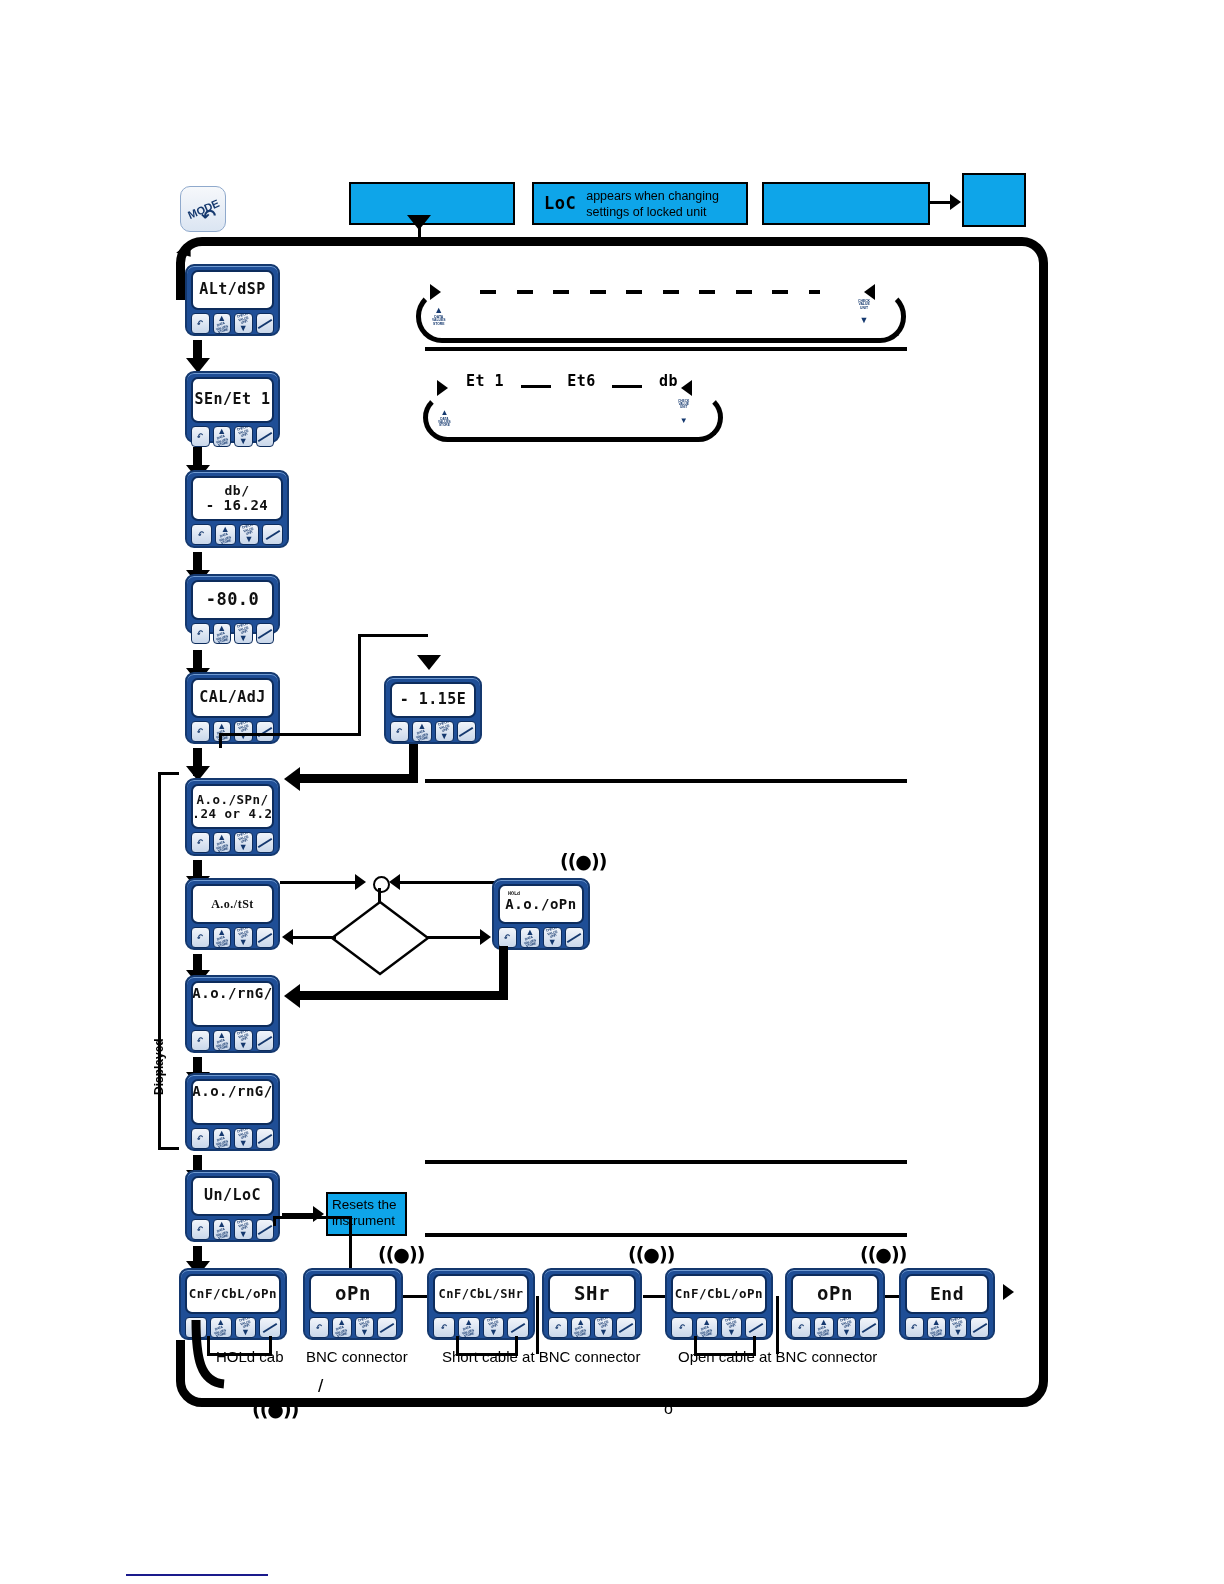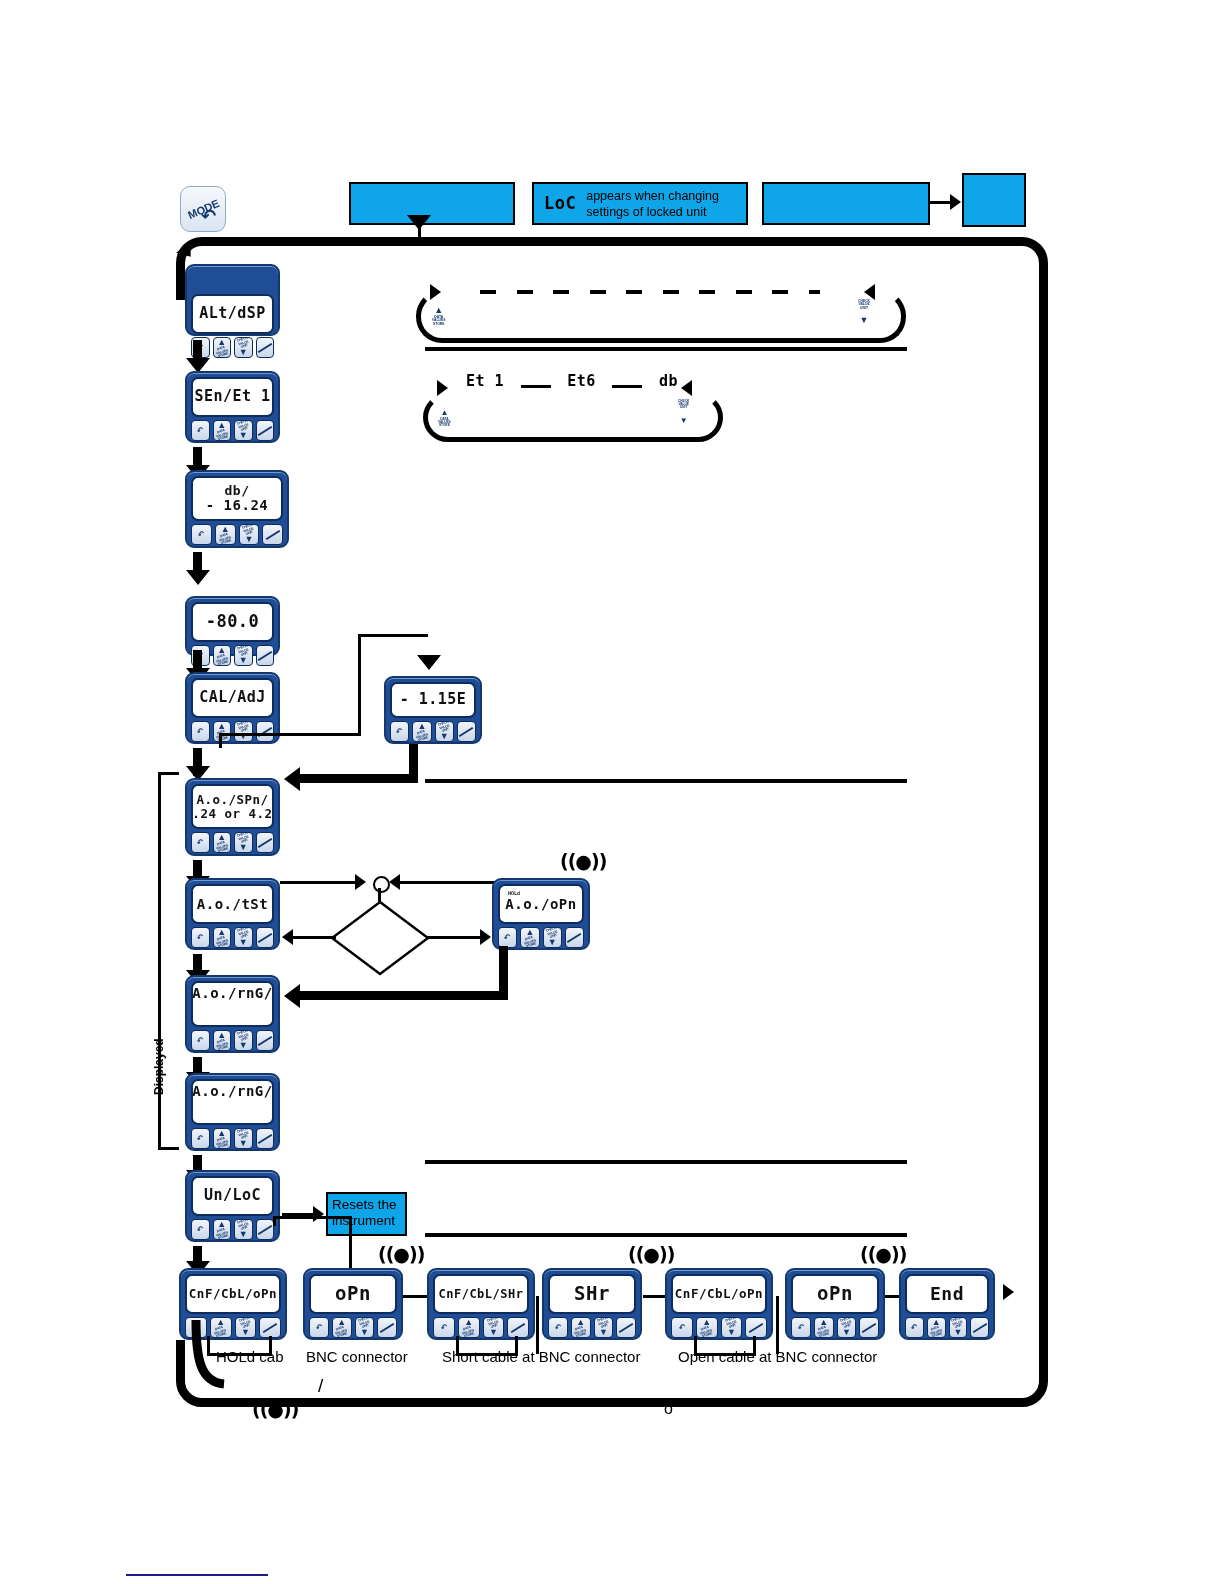--- a/index.html
+++ b/index.html
@@ -112,21 +112,21 @@
 
 <div class="loopframe" style="left:176px;top:237px;width:854px;height:1152px;"></div>
 
 <div class="abs" style="left:172px;top:300px;width:14px;height:1040px;background:#fff;"></div>
 
 <div class="arrowdown sm" style="left:178px;top:246px;transform:rotate(-38deg);"></div>
 
 <div class="arrowright sm" style="left:1003px;top:1284px;"></div>
 
 <div class="module" style="left:185px;top:264px;width:95px;height:72px;">
-  <div class="screen" style="height:40px;margin-top:24px;">
+  <div class="screen" style="height:40px;">
     <div class="lcdtxt" style="font-size:15px;">ALt/dSP</div>
   </div>
   <div class="btnrow">
     <div class="kbtn">
         <span class="mode-g">↶</span>
       </div>
     <div class="kbtn">
         <span class="kstack">
           <span class="arw">▲</span>
           <span class="lbl">DATA<br>VALUES<br>STORE</span>
@@ -140,21 +140,21 @@
       </div>
     <div class="kbtn">
         <span class="slash"></span>
       </div>
   </div>
 </div>
 <div class="vline" style="left:193px;top:340px;height:24px;"></div>
 <div class="arrowdown" style="left:186px;top:358px;"></div>
 
 <div class="module" style="left:185px;top:371px;width:95px;height:72px;">
-  <div class="screen" style="height:40px;">
+  <div class="screen" style="height:46px;">
     <div class="lcdtxt" style="font-size:15px;">SEn/Et 1</div>
   </div>
   <div class="btnrow">
     <div class="kbtn">
         <span class="mode-g">↶</span>
       </div>
     <div class="kbtn">
         <span class="kstack">
           <span class="arw">▲</span>
           <span class="lbl">DATA<br>VALUES<br>STORE</span>
@@ -196,21 +196,21 @@
         </span>
       </div>
     <div class="kbtn">
         <span class="slash"></span>
       </div>
   </div>
 </div>
 <div class="vline" style="left:193px;top:552px;height:24px;"></div>
 <div class="arrowdown" style="left:186px;top:570px;"></div>
 
-<div class="module" style="left:185px;top:596px;width:95px;height:60px;">
+<div class="module" style="left:185px;top:574px;width:95px;height:60px;">
   <div class="screen" style="height:40px;">
     <div class="lcdtxt" style="font-size:17px;">-80.0</div>
   </div>
   <div class="btnrow">
     <div class="kbtn">
         <span class="mode-g">↶</span>
       </div>
     <div class="kbtn">
         <span class="kstack">
           <span class="arw">▲</span>
@@ -319,21 +319,21 @@
     <div class="kbtn">
         <span class="slash"></span>
       </div>
   </div>
 </div>
 <div class="vline" style="left:193px;top:860px;height:22px;"></div>
 <div class="arrowdown" style="left:186px;top:876px;"></div>
 
 <div class="module" style="left:185px;top:878px;width:95px;height:72px;">
   <div class="screen" style="height:40px;">
-    <div class="lcdtxt" style="font-size:14px;">A.o./tSt</div>
+    <div class="lcdtxt" style="font-size:12px;font-family:Liberation Serif, serif;">A.o./tSt</div>
   </div>
   <div class="btnrow">
     <div class="kbtn">
         <span class="mode-g">↶</span>
       </div>
     <div class="kbtn">
         <span class="kstack">
           <span class="arw">▲</span>
           <span class="lbl">DATA<br>VALUES<br>STORE</span>
         </span>

